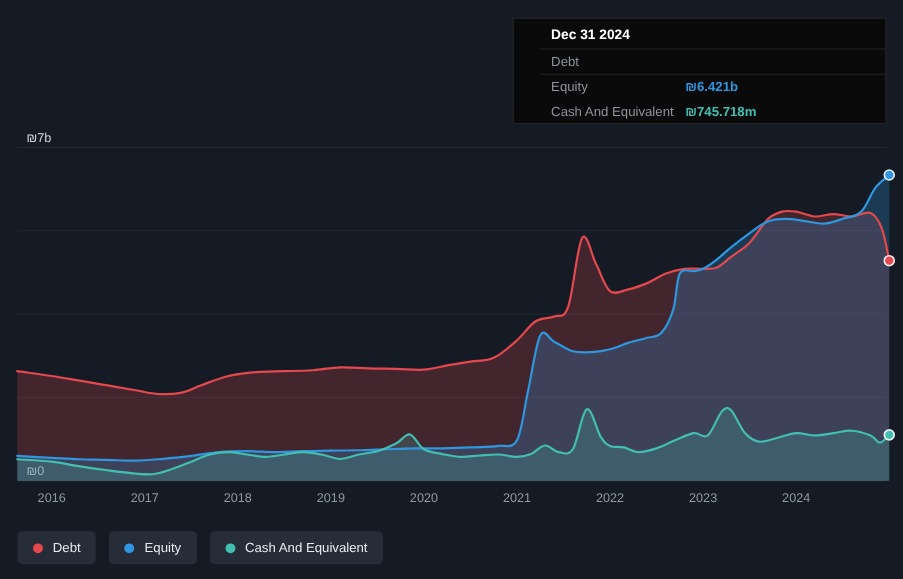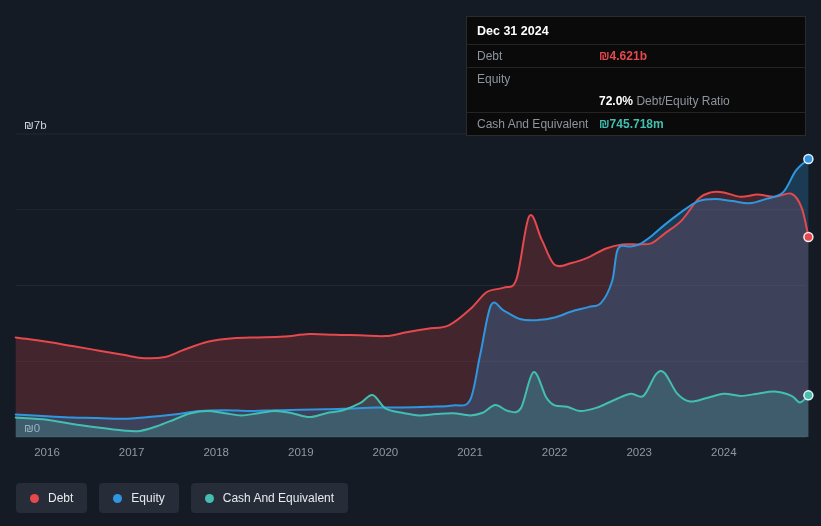--- a/index.html
+++ b/index.html
@@ -8,21 +8,21 @@
     background:#151b24;
     font-family:"Liberation Sans","DejaVu Sans",sans-serif;
   }
   .stage{position:absolute;inset:0;}
   #chart-svg{position:absolute;left:0;top:0;display:block;}
   svg text{font-family:"Liberation Sans","DejaVu Sans",sans-serif;}
 
   .tooltip{
     position:absolute;left:466px;top:16px;width:340px;
     background:#0a0a0a;border:1px solid #2b2b2b;box-sizing:border-box;
-    font-size:12px;z-index:5;
+    font-size:12px;z-index:5;padding-left:24px;
   }
   .tt-title{padding:7px 10px 6px;color:#ffffff;font-weight:bold;font-size:12.5px;border-bottom:1px solid #242424;}
   .tt-row{display:grid;grid-template-columns:122px 1fr;padding:4px 10px;align-items:center;}
   .tt-row.bordered{border-bottom:1px solid #242424;}
   .tt-label{color:#8d949c;}
   .tt-value{font-weight:bold;}
   .ratio-pct{color:#ffffff;font-weight:bold;}
   .ratio-label{color:#8d949c;}
 
   .legend{position:absolute;left:16px;top:483px;display:flex;gap:12px;z-index:5;}
@@ -74,31 +74,24 @@
         <circle cx="808.4" cy="236.97671428571425" r="4.5" fill="#e5484d" stroke="rgba(255,255,255,0.9)" stroke-width="1.5"></circle>
         <circle cx="808.4" cy="159.06242857142854" r="4.5" fill="#2f97e0" stroke="rgba(255,255,255,0.9)" stroke-width="1.5"></circle>
         <circle cx="808.4" cy="395.35914285714284" r="4.5" fill="#43bfb2" stroke="rgba(255,255,255,0.9)" stroke-width="1.5"></circle>
       </g>
     </svg>
 
   <div class="tooltip">
     <div class="tt-title">Dec 31 2024</div>
     <div class="tt-row bordered">
       <span class="tt-label">Debt</span>
-      <span class="tt-value" style="color: rgb(229, 72, 77);">₪4.621b</span>
     </div>
     <div class="tt-row">
       <span class="tt-label">Equity</span>
-    </div>
-    <div class="tt-row bordered">
-      <span></span>
-      <span>
-        <span class="ratio-pct">72.0%</span>
-        <span class="ratio-label">Debt/Equity Ratio</span>
-      </span>
+      <span class="tt-value" style="color: rgb(47, 151, 224);">₪6.421b</span>
     </div>
     <div class="tt-row">
       <span class="tt-label">Cash And Equivalent</span>
       <span class="tt-value" style="color: rgb(67, 191, 178);">₪745.718m</span>
     </div>
   </div>
 
   <div class="legend">
     <div class="pill">
       <span class="dot" style="background: rgb(229, 72, 77);"></span>

